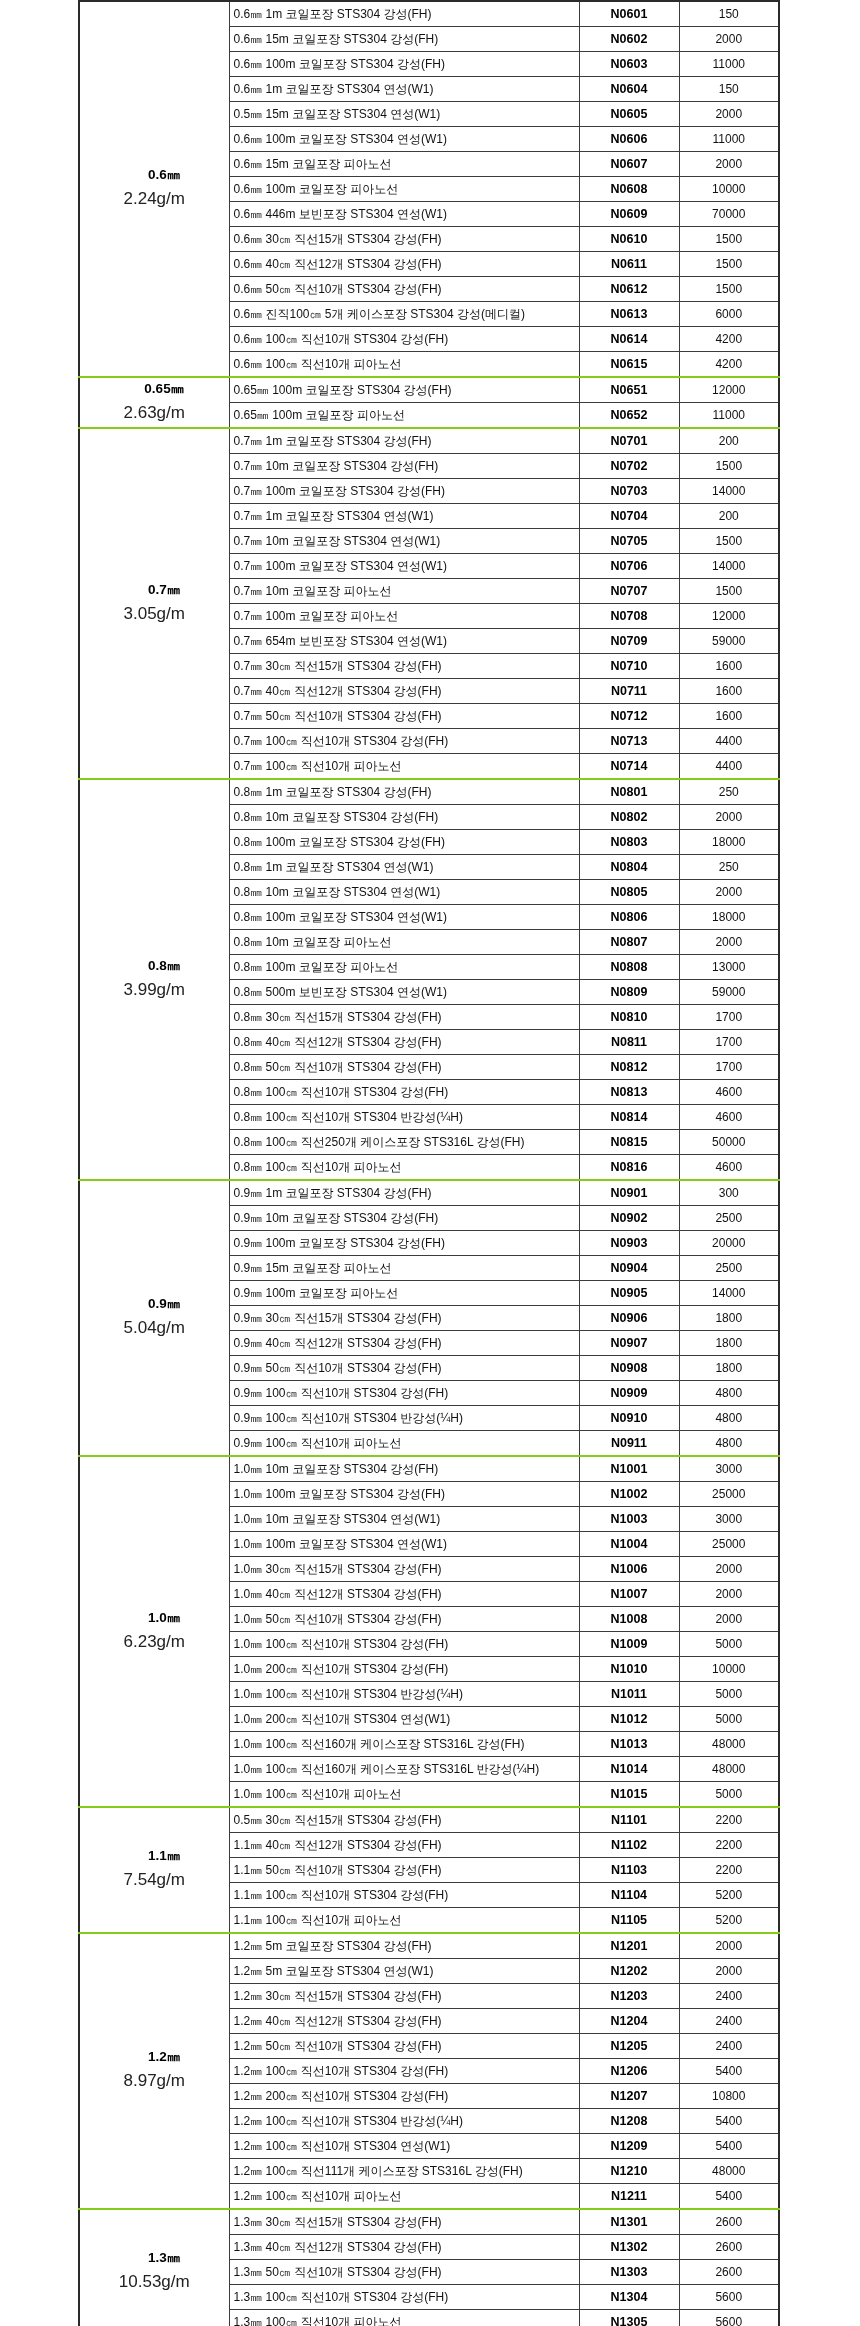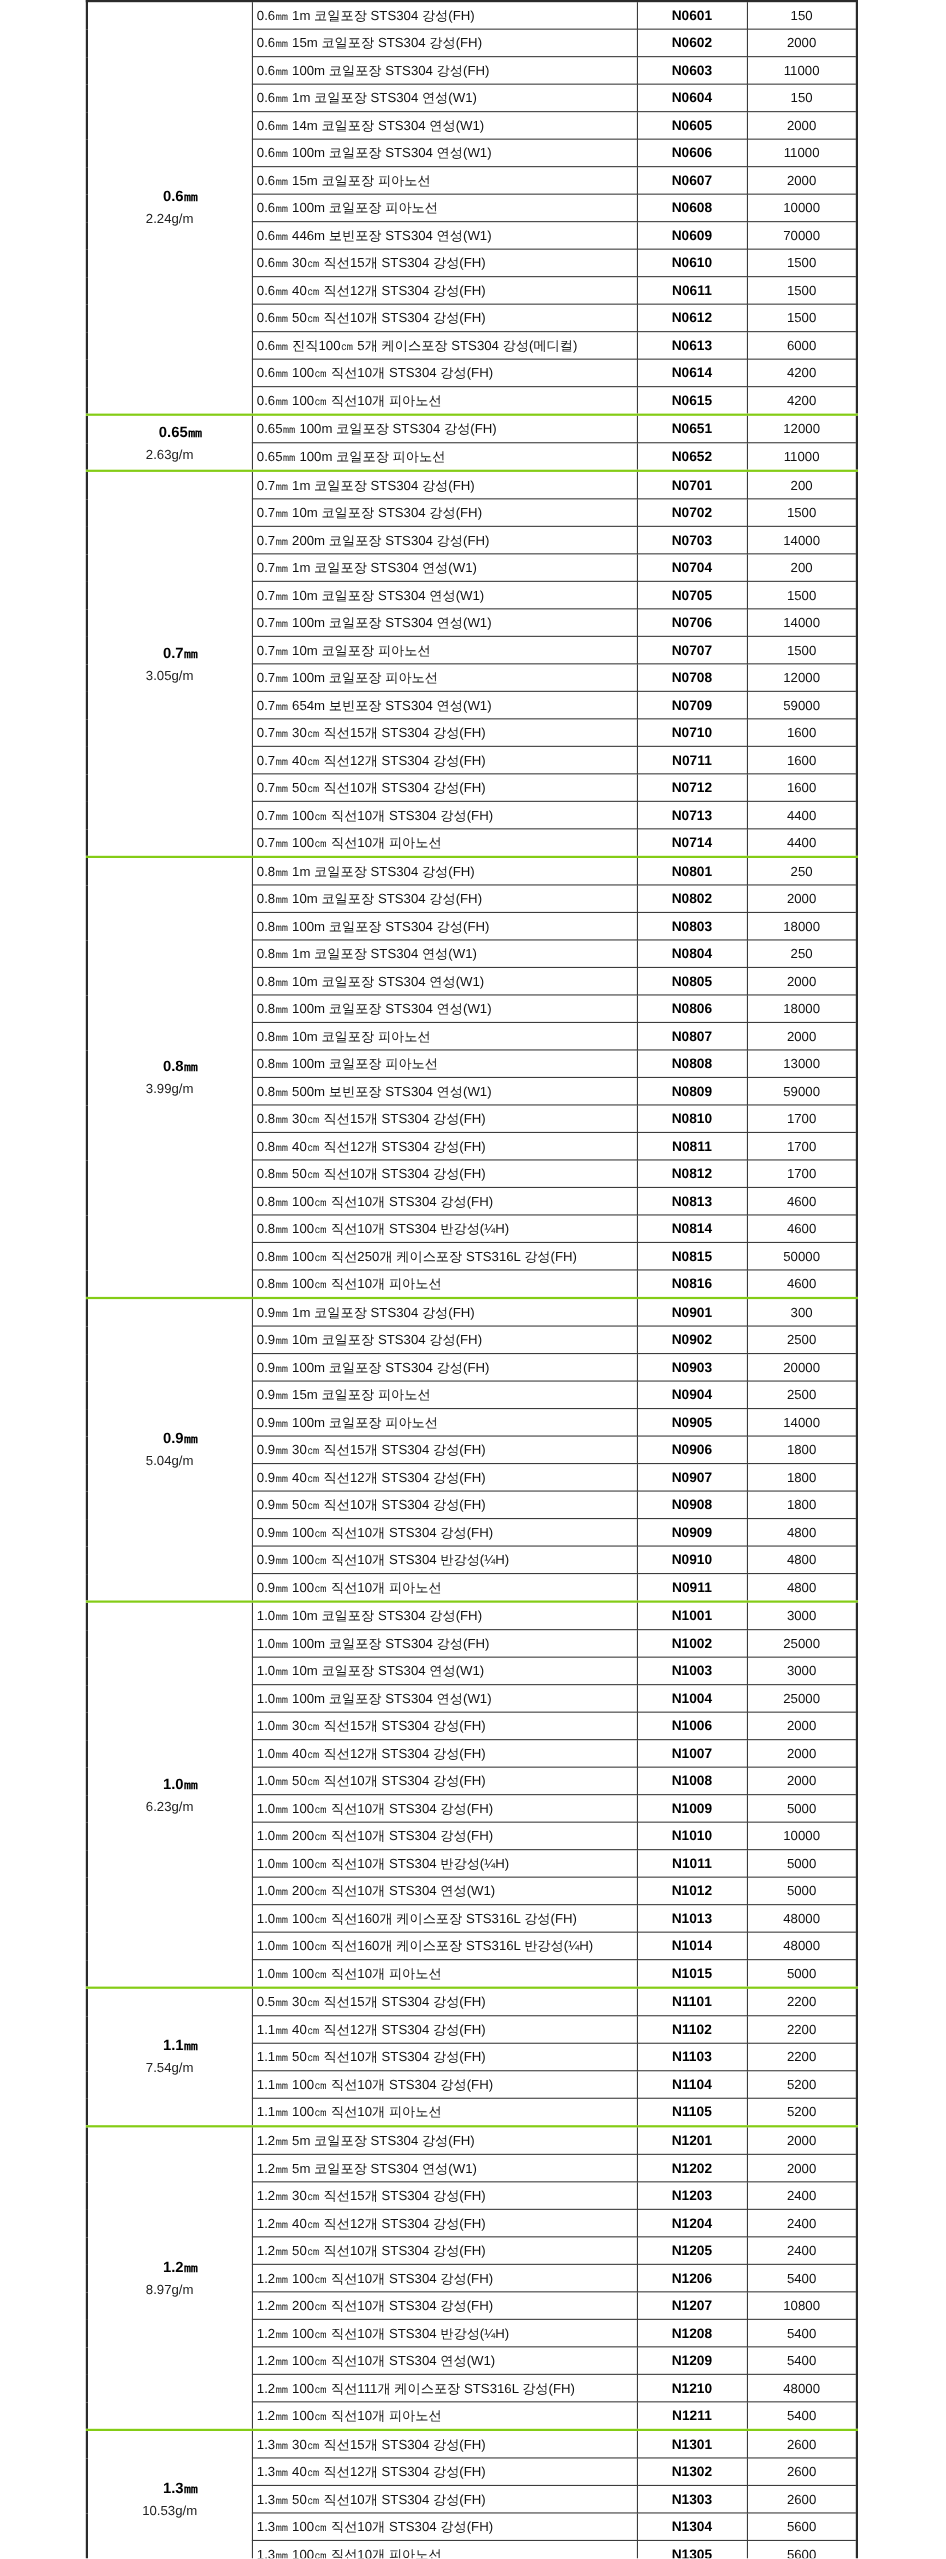--- a/index.html
+++ b/index.html
@@ -40,21 +40,21 @@
     text-align: center;
     line-height: 1.55;
   }
   .group-size {
     font-weight: bold;
     font-size: 13.5px;
     color: #000000;
     margin-left: 20px;
   }
   .group-weight {
-    font-size: 12px;
+    font-size: 17px;
     color: #222222;
   }
   td.desc-cell {
     font-size: 12px;
     text-align: left;
     padding-left: 4px;
     color: #111111;
   }
   td.code-cell {
     font-size: 12.5px;
@@ -98,21 +98,21 @@
           <td class="desc-cell">0.6㎜ 100m 코일포장 STS304 강성(FH)</td>
           <td class="code-cell">N0603</td>
           <td class="price-cell">11000</td>
         </tr>
         <tr>
           <td class="desc-cell">0.6㎜ 1m 코일포장 STS304 연성(W1)</td>
           <td class="code-cell">N0604</td>
           <td class="price-cell">150</td>
         </tr>
         <tr>
-          <td class="desc-cell">0.6㎜ 14m 코일포장 STS304 연성(W1)</td>
+          <td class="desc-cell">0.5㎜ 15m 코일포장 STS304 연성(W1)</td>
           <td class="code-cell">N0605</td>
           <td class="price-cell">2000</td>
         </tr>
         <tr>
           <td class="desc-cell">0.6㎜ 100m 코일포장 STS304 연성(W1)</td>
           <td class="code-cell">N0606</td>
           <td class="price-cell">11000</td>
         </tr>
         <tr>
           <td class="desc-cell">0.6㎜ 15m 코일포장 피아노선</td>
@@ -181,21 +181,21 @@
           <td class="desc-cell">0.7㎜ 1m 코일포장 STS304 강성(FH)</td>
           <td class="code-cell">N0701</td>
           <td class="price-cell">200</td>
         </tr>
         <tr>
           <td class="desc-cell">0.7㎜ 10m 코일포장 STS304 강성(FH)</td>
           <td class="code-cell">N0702</td>
           <td class="price-cell">1500</td>
         </tr>
         <tr>
-          <td class="desc-cell">0.7㎜ 200m 코일포장 STS304 강성(FH)</td>
+          <td class="desc-cell">0.7㎜ 100m 코일포장 STS304 강성(FH)</td>
           <td class="code-cell">N0703</td>
           <td class="price-cell">14000</td>
         </tr>
         <tr>
           <td class="desc-cell">0.7㎜ 1m 코일포장 STS304 연성(W1)</td>
           <td class="code-cell">N0704</td>
           <td class="price-cell">200</td>
         </tr>
         <tr>
           <td class="desc-cell">0.7㎜ 10m 코일포장 STS304 연성(W1)</td>

